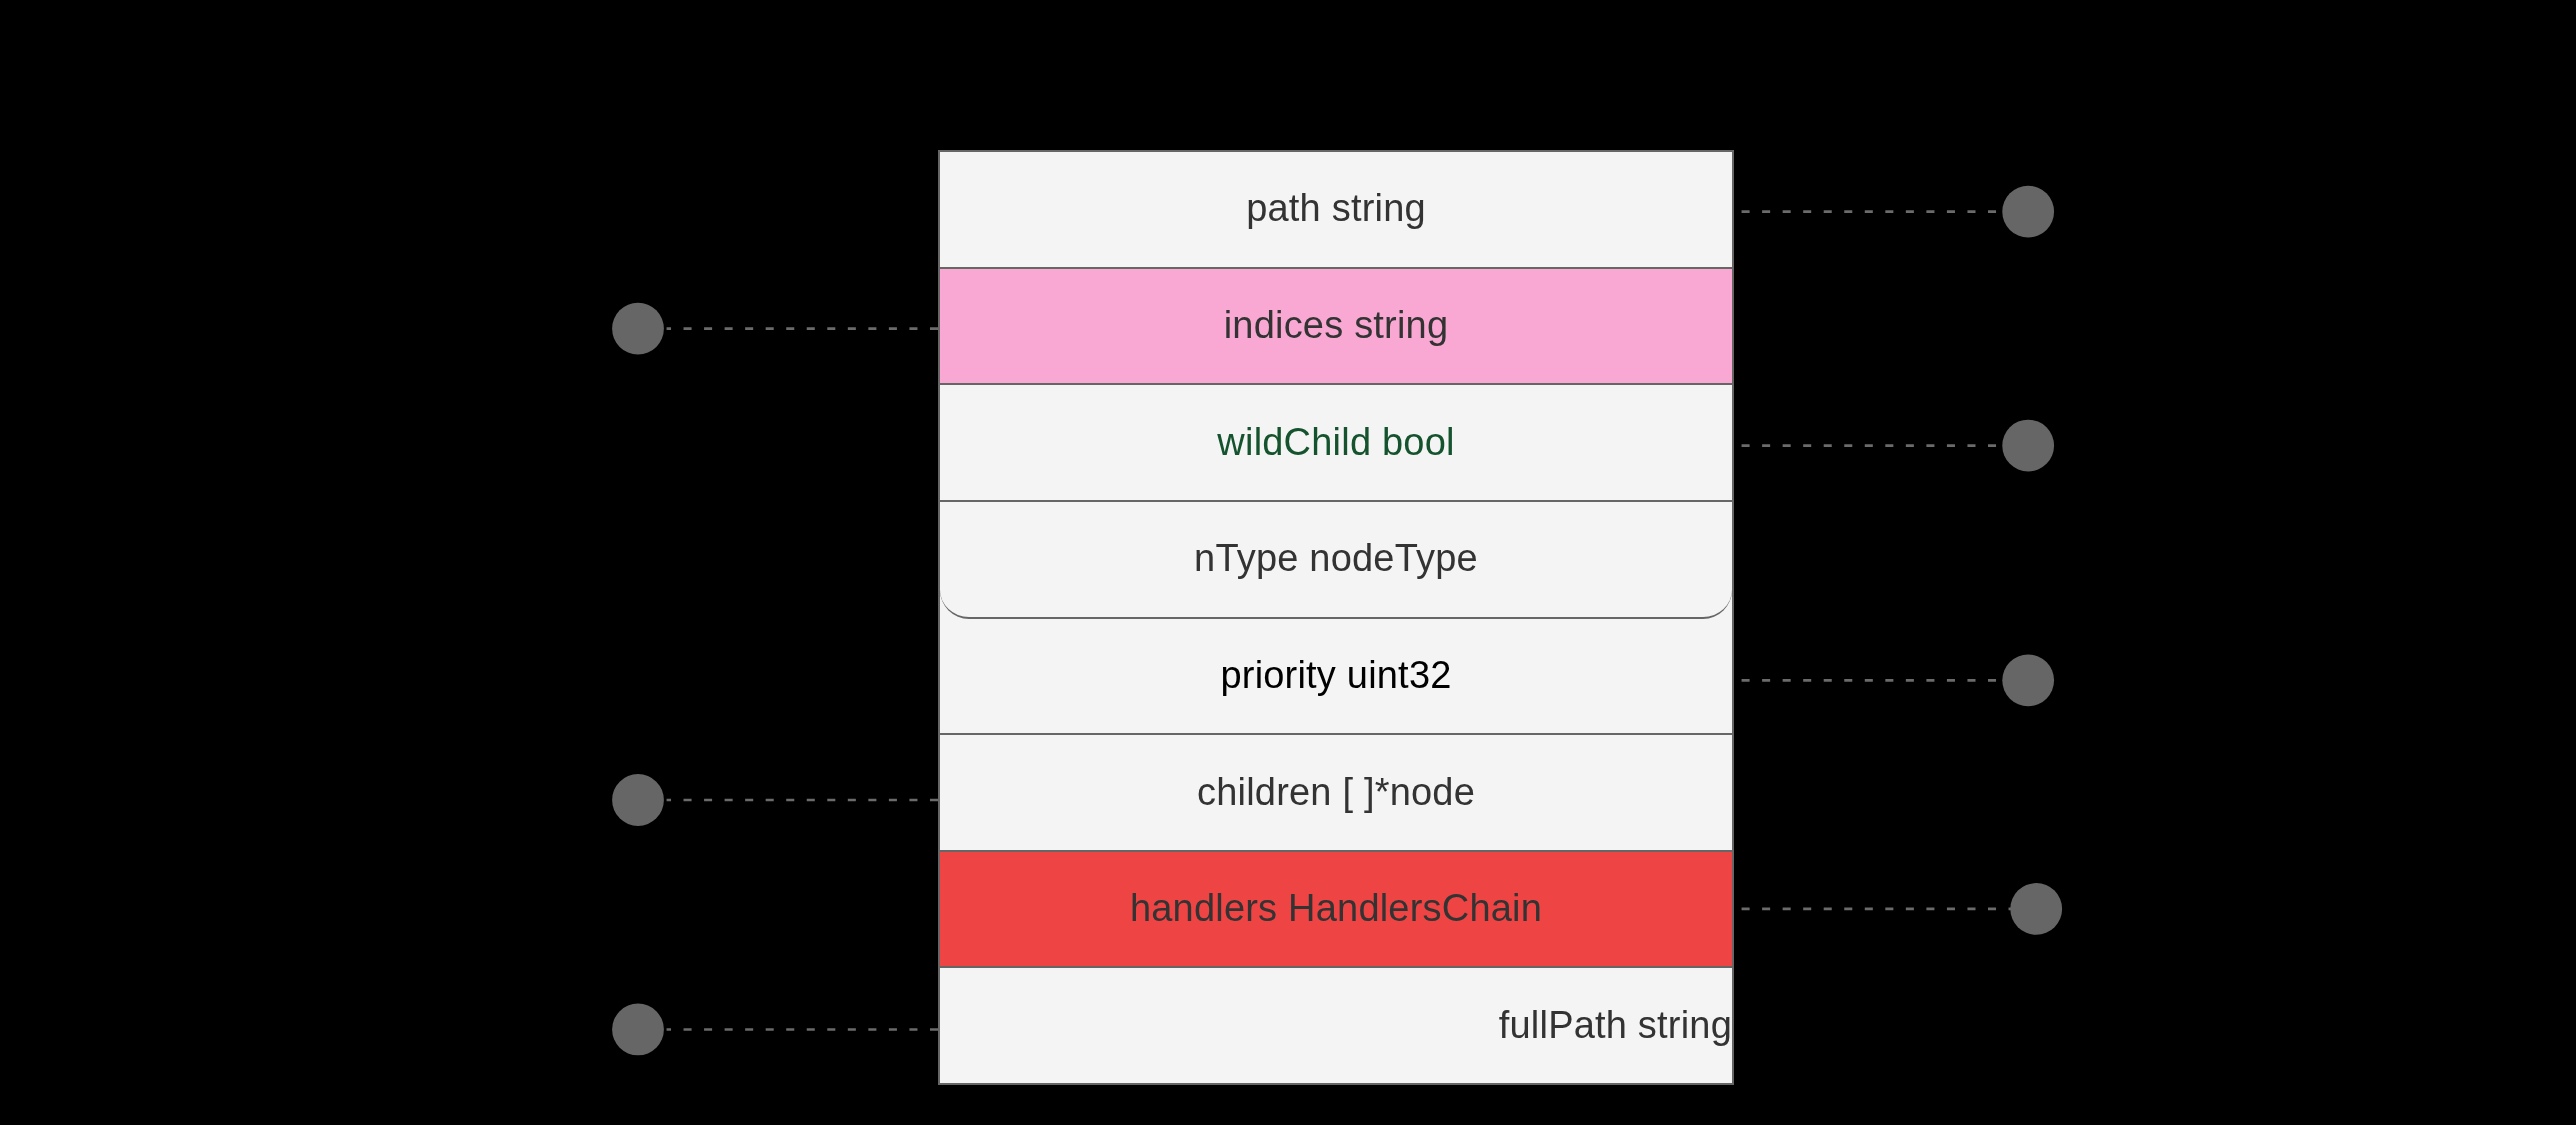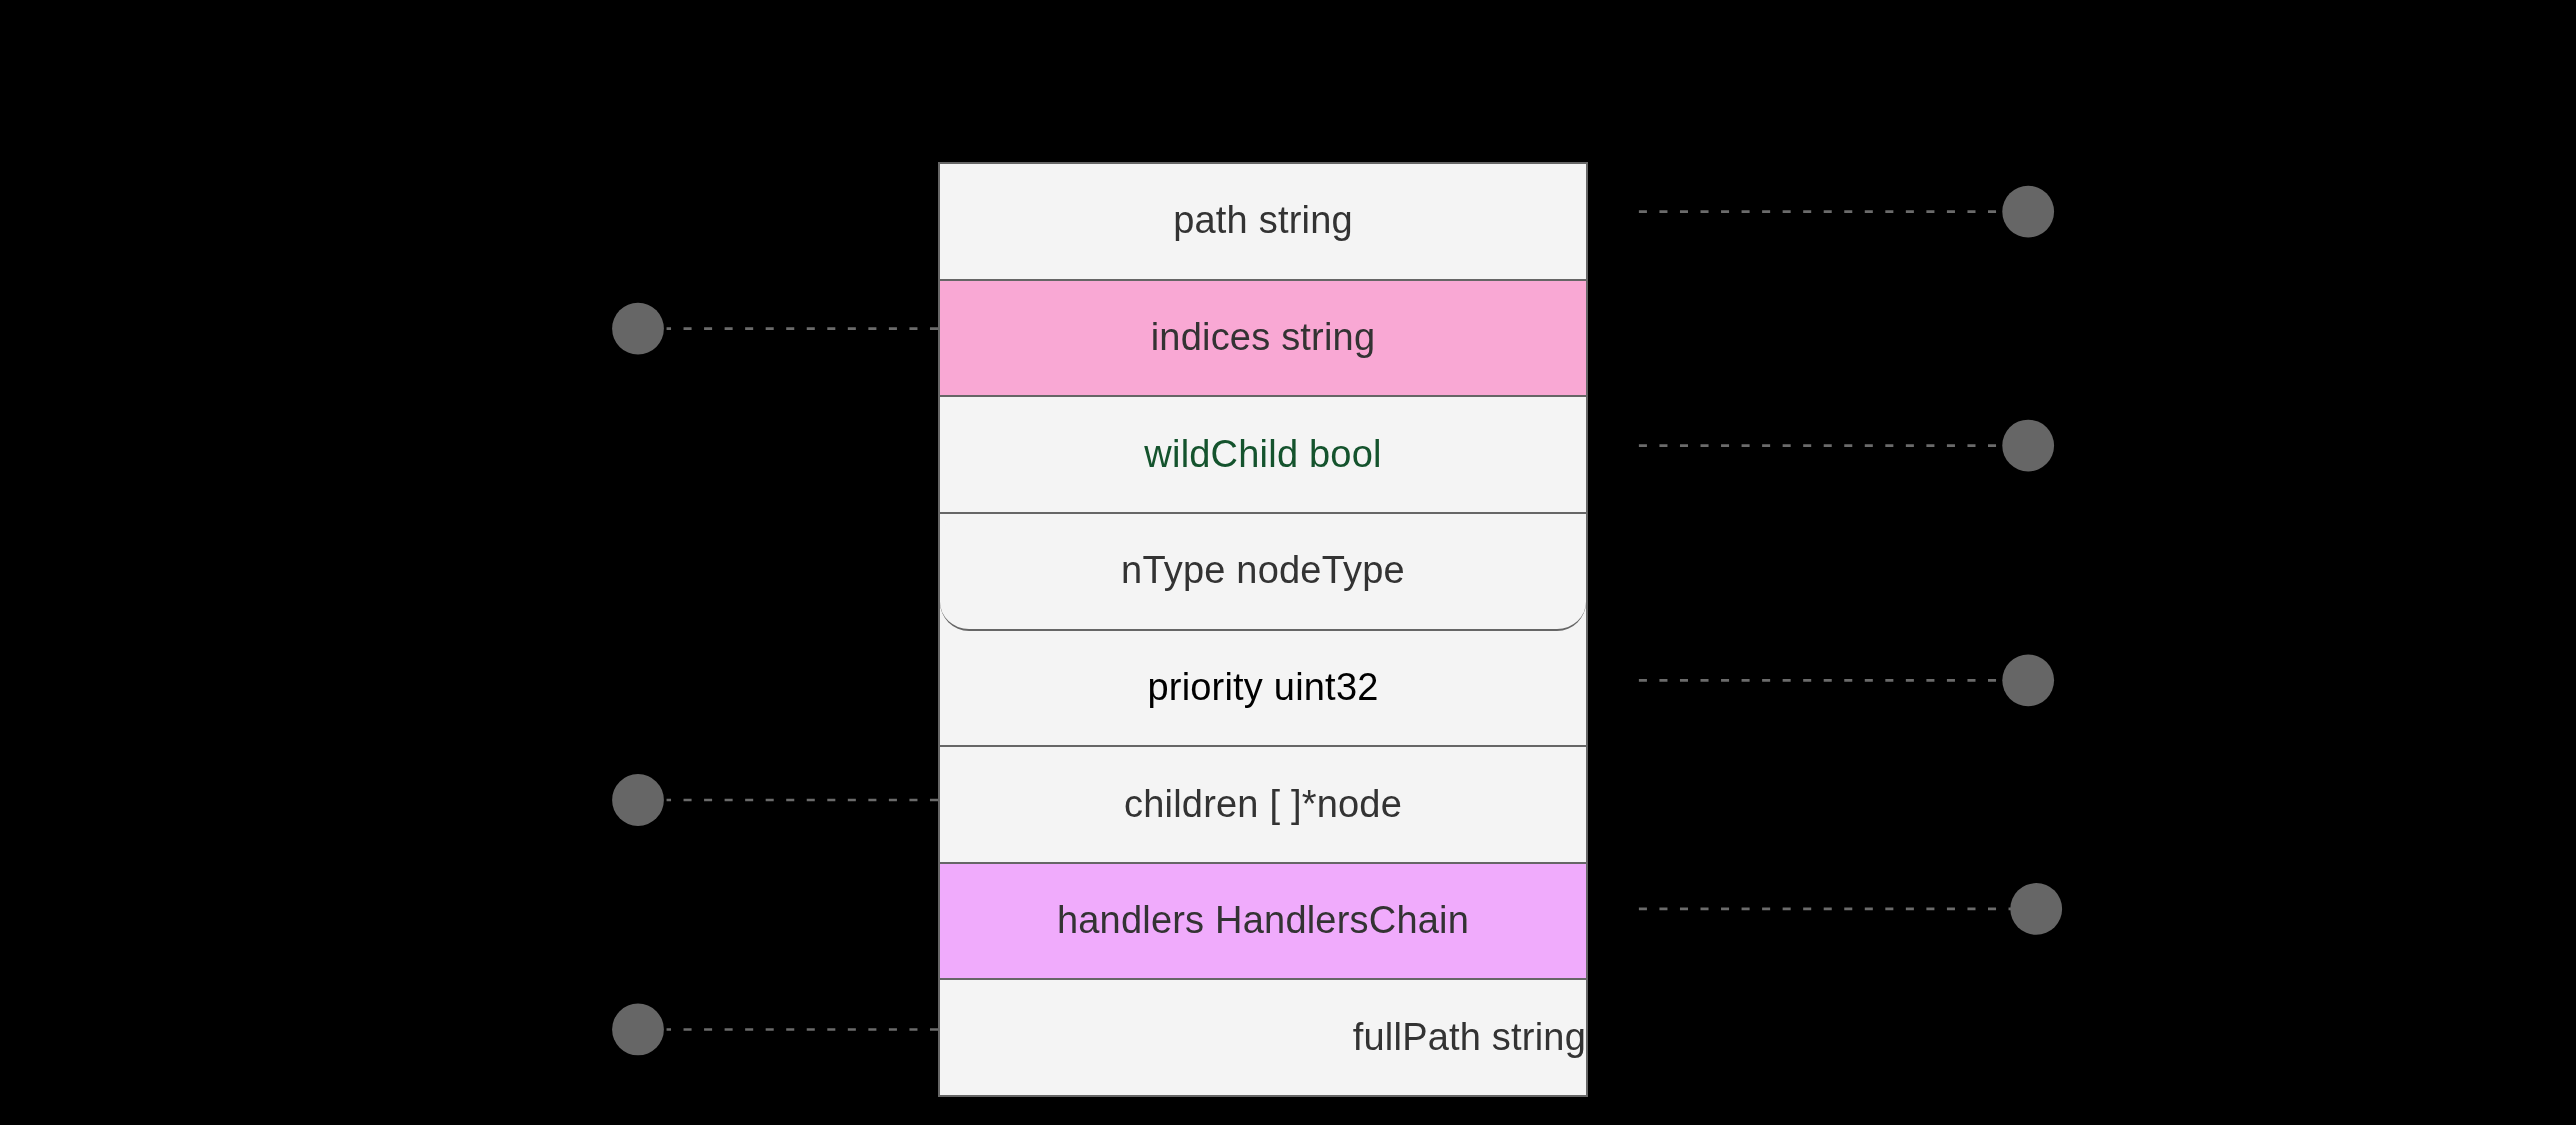--- a/index.html
+++ b/index.html
@@ -100,40 +100,40 @@
       <g>
         <line x1="1835" y1="1018" x2="2252" y2="1018" stroke="#6b6b6b" stroke-width="3" stroke-dasharray="9 14"></line>
         <circle cx="2280" cy="1018" r="29" fill="#666666"></circle>
       </g>
       <g>
         <line x1="1050" y1="1153" x2="746" y2="1153" stroke="#6b6b6b" stroke-width="3" stroke-dasharray="9 14"></line>
         <circle cx="714" cy="1153" r="29" fill="#666666"></circle>
       </g>
     </svg>
 
-  <div id="struct-table" style="left: 938px; top: 162px; width: 650px; height: 935px; background: rgb(244, 244, 244); border: 2.7px solid rgb(102, 102, 102);">
+  <div id="struct-table" style="left: 938px; top: 150px; width: 796px; height: 935px; background: rgb(244, 244, 244); border: 2.7px solid rgb(102, 102, 102);">
       <div class="struct-row" style="border-bottom-color: rgb(102, 102, 102); background: rgb(244, 244, 244);">
         <span class="struct-row-label" style="color: rgb(51, 51, 51); font-size: 38px;">path string</span>
       </div>
       <div class="struct-row" style="border-bottom-color: rgb(102, 102, 102); background: #f9a8d4;">
         <span class="struct-row-label" style="color: rgb(51, 51, 51); font-size: 38px;">indices string</span>
       </div>
       <div class="struct-row" style="border-bottom-color: rgb(102, 102, 102); background: rgb(244, 244, 244);">
         <span class="struct-row-label" style="color: #14532d; font-size: 38px;">wildChild bool</span>
       </div>
       <div class="struct-row" style="border-bottom-color: rgb(102, 102, 102); background: rgb(244, 244, 244); border-radius: 29px;">
         <span class="struct-row-label" style="color: rgb(51, 51, 51); font-size: 38px;">nType nodeType</span>
       </div>
       <div class="struct-row" style="border-bottom-color: rgb(102, 102, 102); background: rgb(244, 244, 244);">
         <span class="struct-row-label" style="color: #000000; font-size: 38px;">priority uint32</span>
       </div>
       <div class="struct-row" style="border-bottom-color: rgb(102, 102, 102); background: rgb(244, 244, 244);">
         <span class="struct-row-label" style="color: rgb(51, 51, 51); font-size: 38px;">children [ ]*node</span>
       </div>
-      <div class="struct-row" style="border-bottom-color: rgb(102, 102, 102); background: #f0abfc;">
+      <div class="struct-row" style="border-bottom-color: rgb(102, 102, 102); background: #ef4444;">
         <span class="struct-row-label" style="color: rgb(51, 51, 51); font-size: 38px;">handlers HandlersChain</span>
       </div>
       <div class="struct-row" style="border-bottom-color: rgb(102, 102, 102); background: rgb(244, 244, 244);">
         <span class="struct-row-label" style="color: rgb(51, 51, 51); font-size: 38px;">fullPath string</span>
       </div>
     </div>
 
 </div>
 
 

